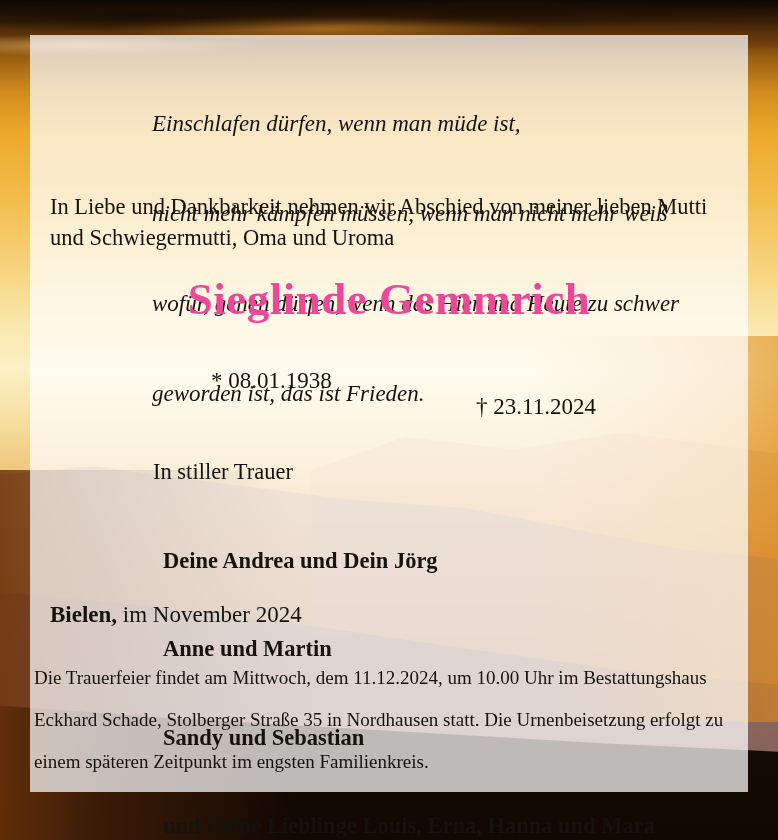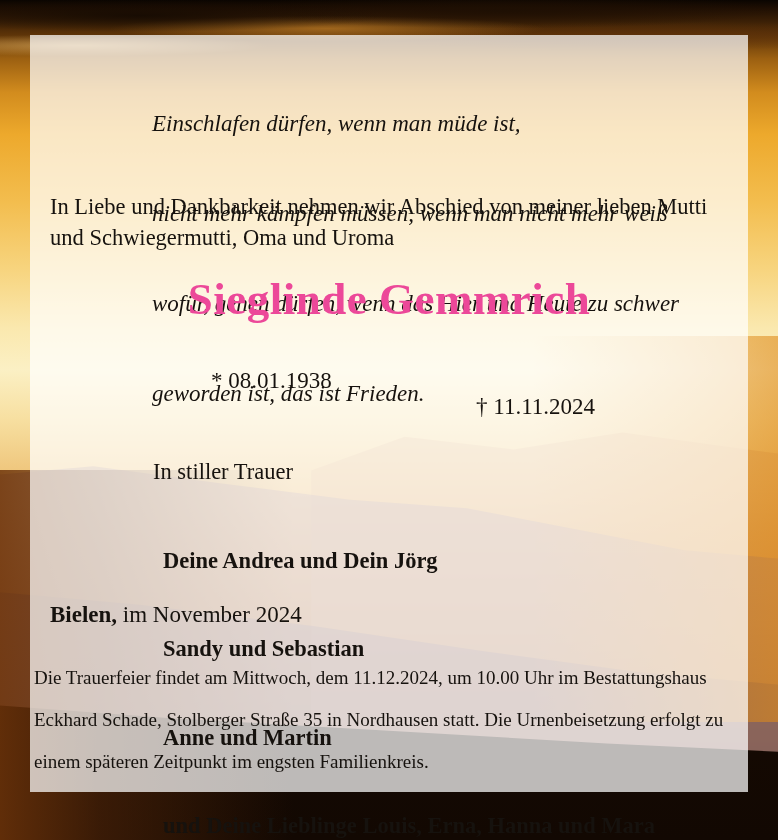--- a/index.html
+++ b/index.html
@@ -123,28 +123,28 @@
       <div>wofür, gehen dürfen, wenn das Hier und Heute zu schwer</div>
       <div>geworden ist, das ist Frieden.</div>
     </div>
 
     <div class="intro">In Liebe und Dankbarkeit nehmen wir Abschied von meiner lieben Mutti und Schwiegermutti, Oma und Uroma</div>
 
     <h1 class="name">Sieglinde Gemmrich</h1>
 
     <div class="dates">
       <span class="birth"><span>*</span> <span>08.01.1938</span></span>
-      <span class="death"><span>†</span> <span>11.11.2024</span></span>
+      <span class="death"><span>†</span> <span>23.11.2024</span></span>
     </div>
 
     <div class="mourning">
       <div>In stiller Trauer</div>
       <div class="m-line">Deine Andrea und Dein Jörg</div>
+      <div class="m-line">Anne und Martin</div>
       <div class="m-line">Sandy und Sebastian</div>
-      <div class="m-line">Anne und Martin</div>
       <div class="m-line">und Deine Lieblinge Louis, Erna, Hanna und Mara</div>
       
     </div>
 
     <div class="place-line"><span class="place-name">Bielen,</span><span> im November 2024</span></div>
 
     <div class="funeral">Die Trauerfeier findet am Mittwoch, dem 11.12.2024, um 10.00 Uhr im Bestattungshaus Eckhard Schade, Stolberger Straße 35 in Nordhausen statt. Die Urnenbeisetzung erfolgt zu einem späteren Zeitpunkt im engsten Familienkreis.</div>
 
   </div>
 </div>

